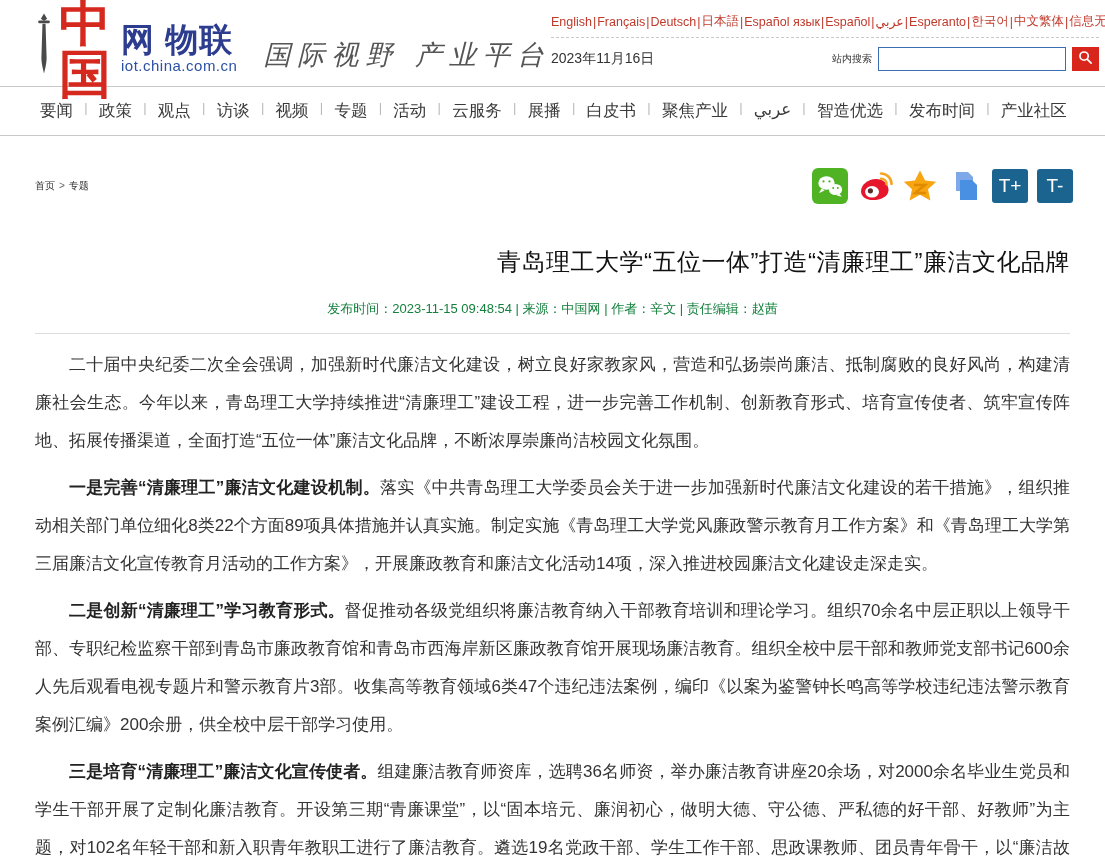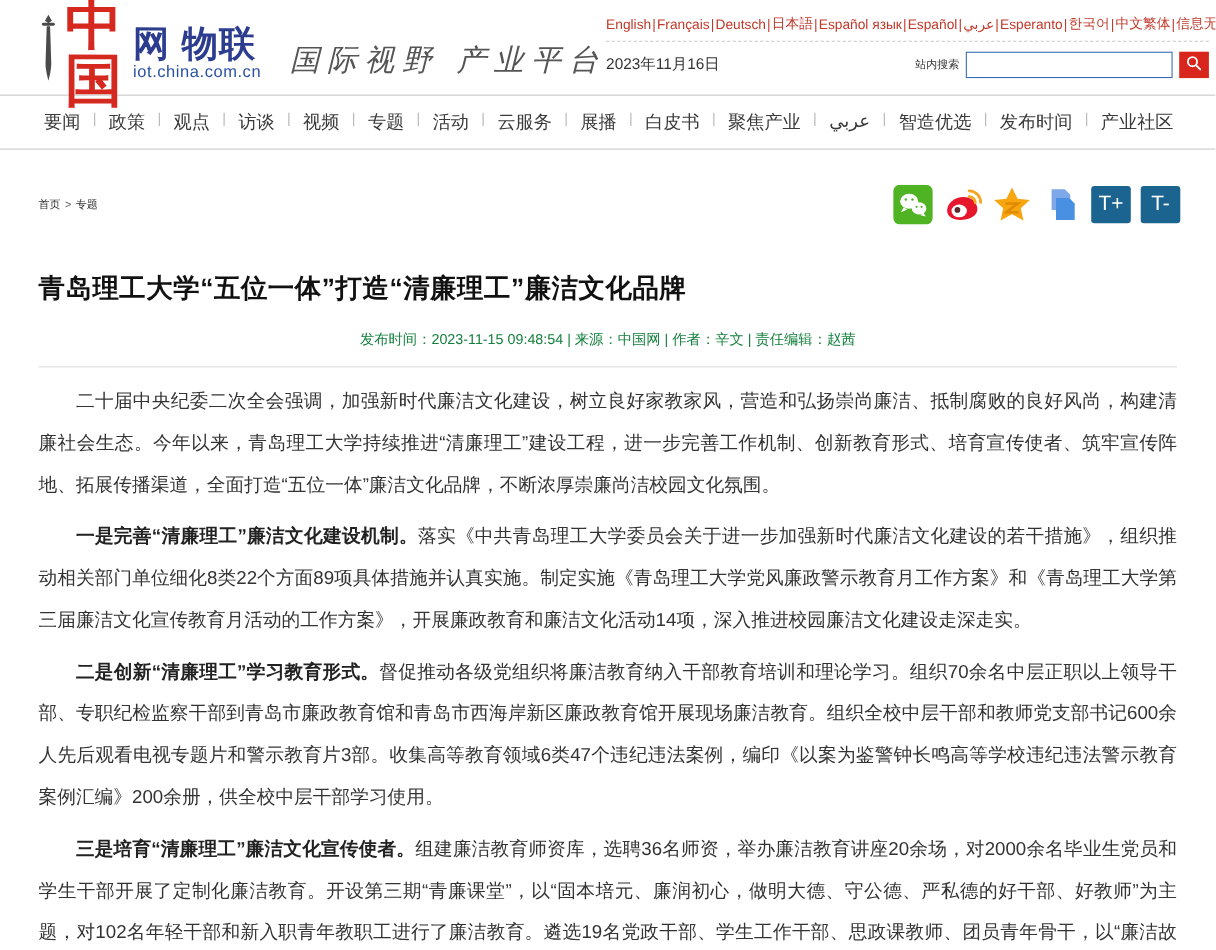--- a/index.html
+++ b/index.html
@@ -42,21 +42,21 @@
   .crumb-row { display:flex; justify-content:space-between; align-items:center; padding:32px 32px 0 35px; }
   .breadcrumb { font-size:10px; color:#333; }
   .breadcrumb a { color:#333; text-decoration:none; cursor:pointer; }
   .crumb-sep { color:#666; padding:0 4px; }
   .share-row { display:flex; align-items:center; gap:9px; }
   .share-icon { width:36px; height:36px; cursor:pointer; display:flex; align-items:center; justify-content:center; }
   .t-btn { width:36px; height:34px; background:#1b648f; border-radius:3px; color:#fff; font-size:19px; display:flex; align-items:center; justify-content:center; cursor:pointer; font-family:"Liberation Sans",sans-serif; }
 
   
   .article { padding:0 35px; }
-  .article-title { margin-top:42px; text-align:left; font-size:24px; font-weight:bold; color:#111; letter-spacing:.5px; }
+  .article-title { margin-top:42px; text-align:right; font-size:24px; font-weight:normal; color:#111; letter-spacing:.5px; }
   .article-meta { margin-top:22px; text-align:center; font-size:13px; color:#15803d; padding-bottom:15px; border-bottom:1px solid #dcdcdc; }
   .article-body { margin-top:12px; }
   .article-body p { font-size:17px; line-height:38px; color:#333; text-indent:2em; text-align:justify; margin:9px 0; }
   .article-body .lead { font-weight:bold; color:#222; }
 </style>
 </head>
 <body>
 
 <div class="page">
 

